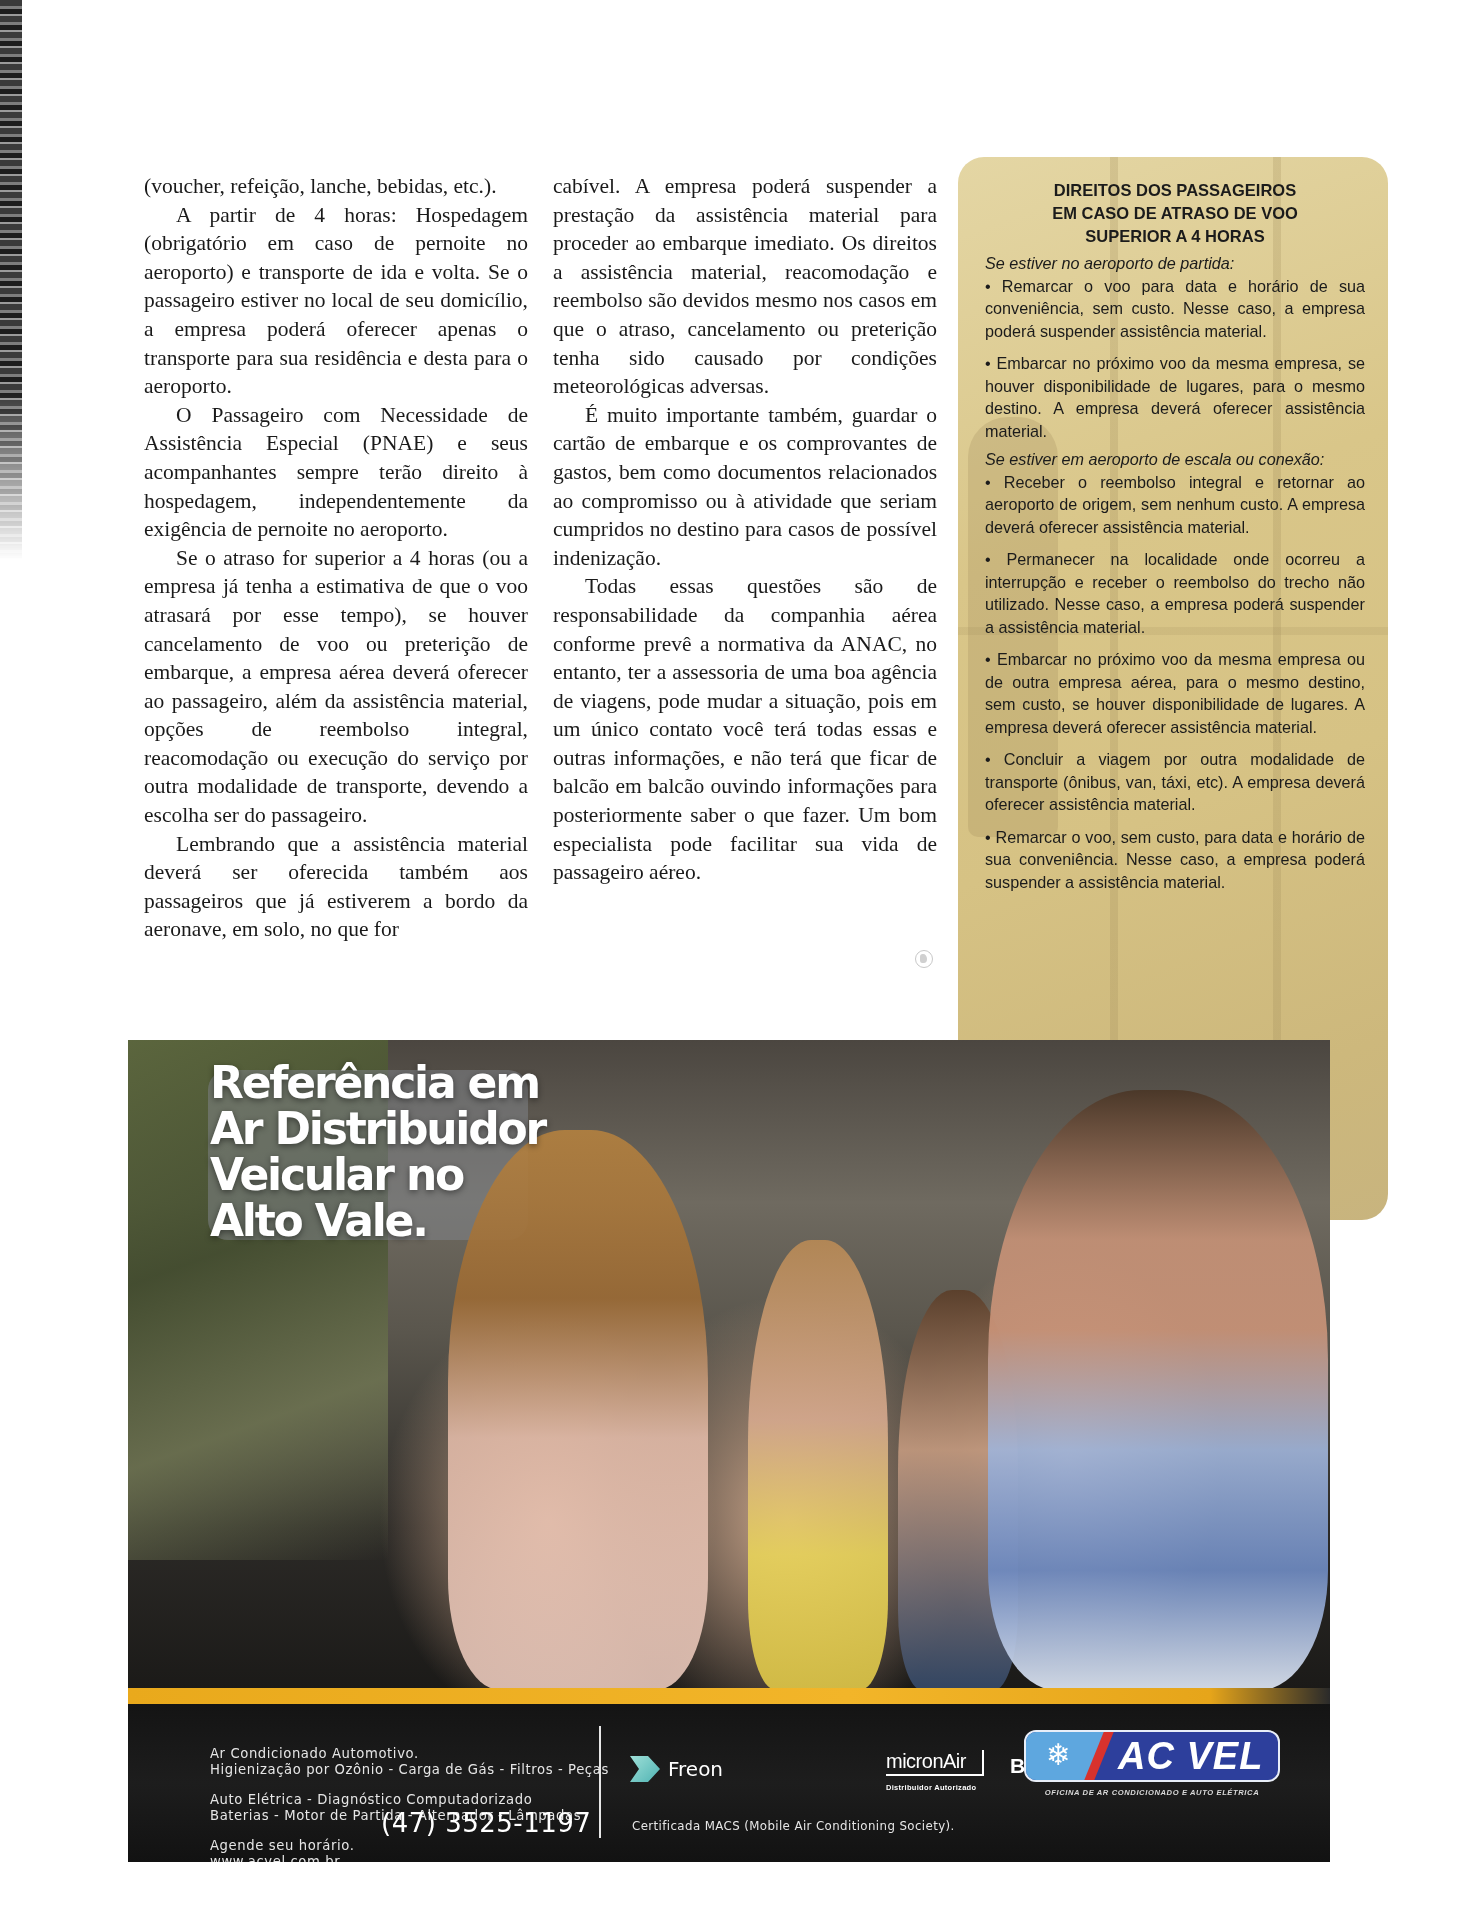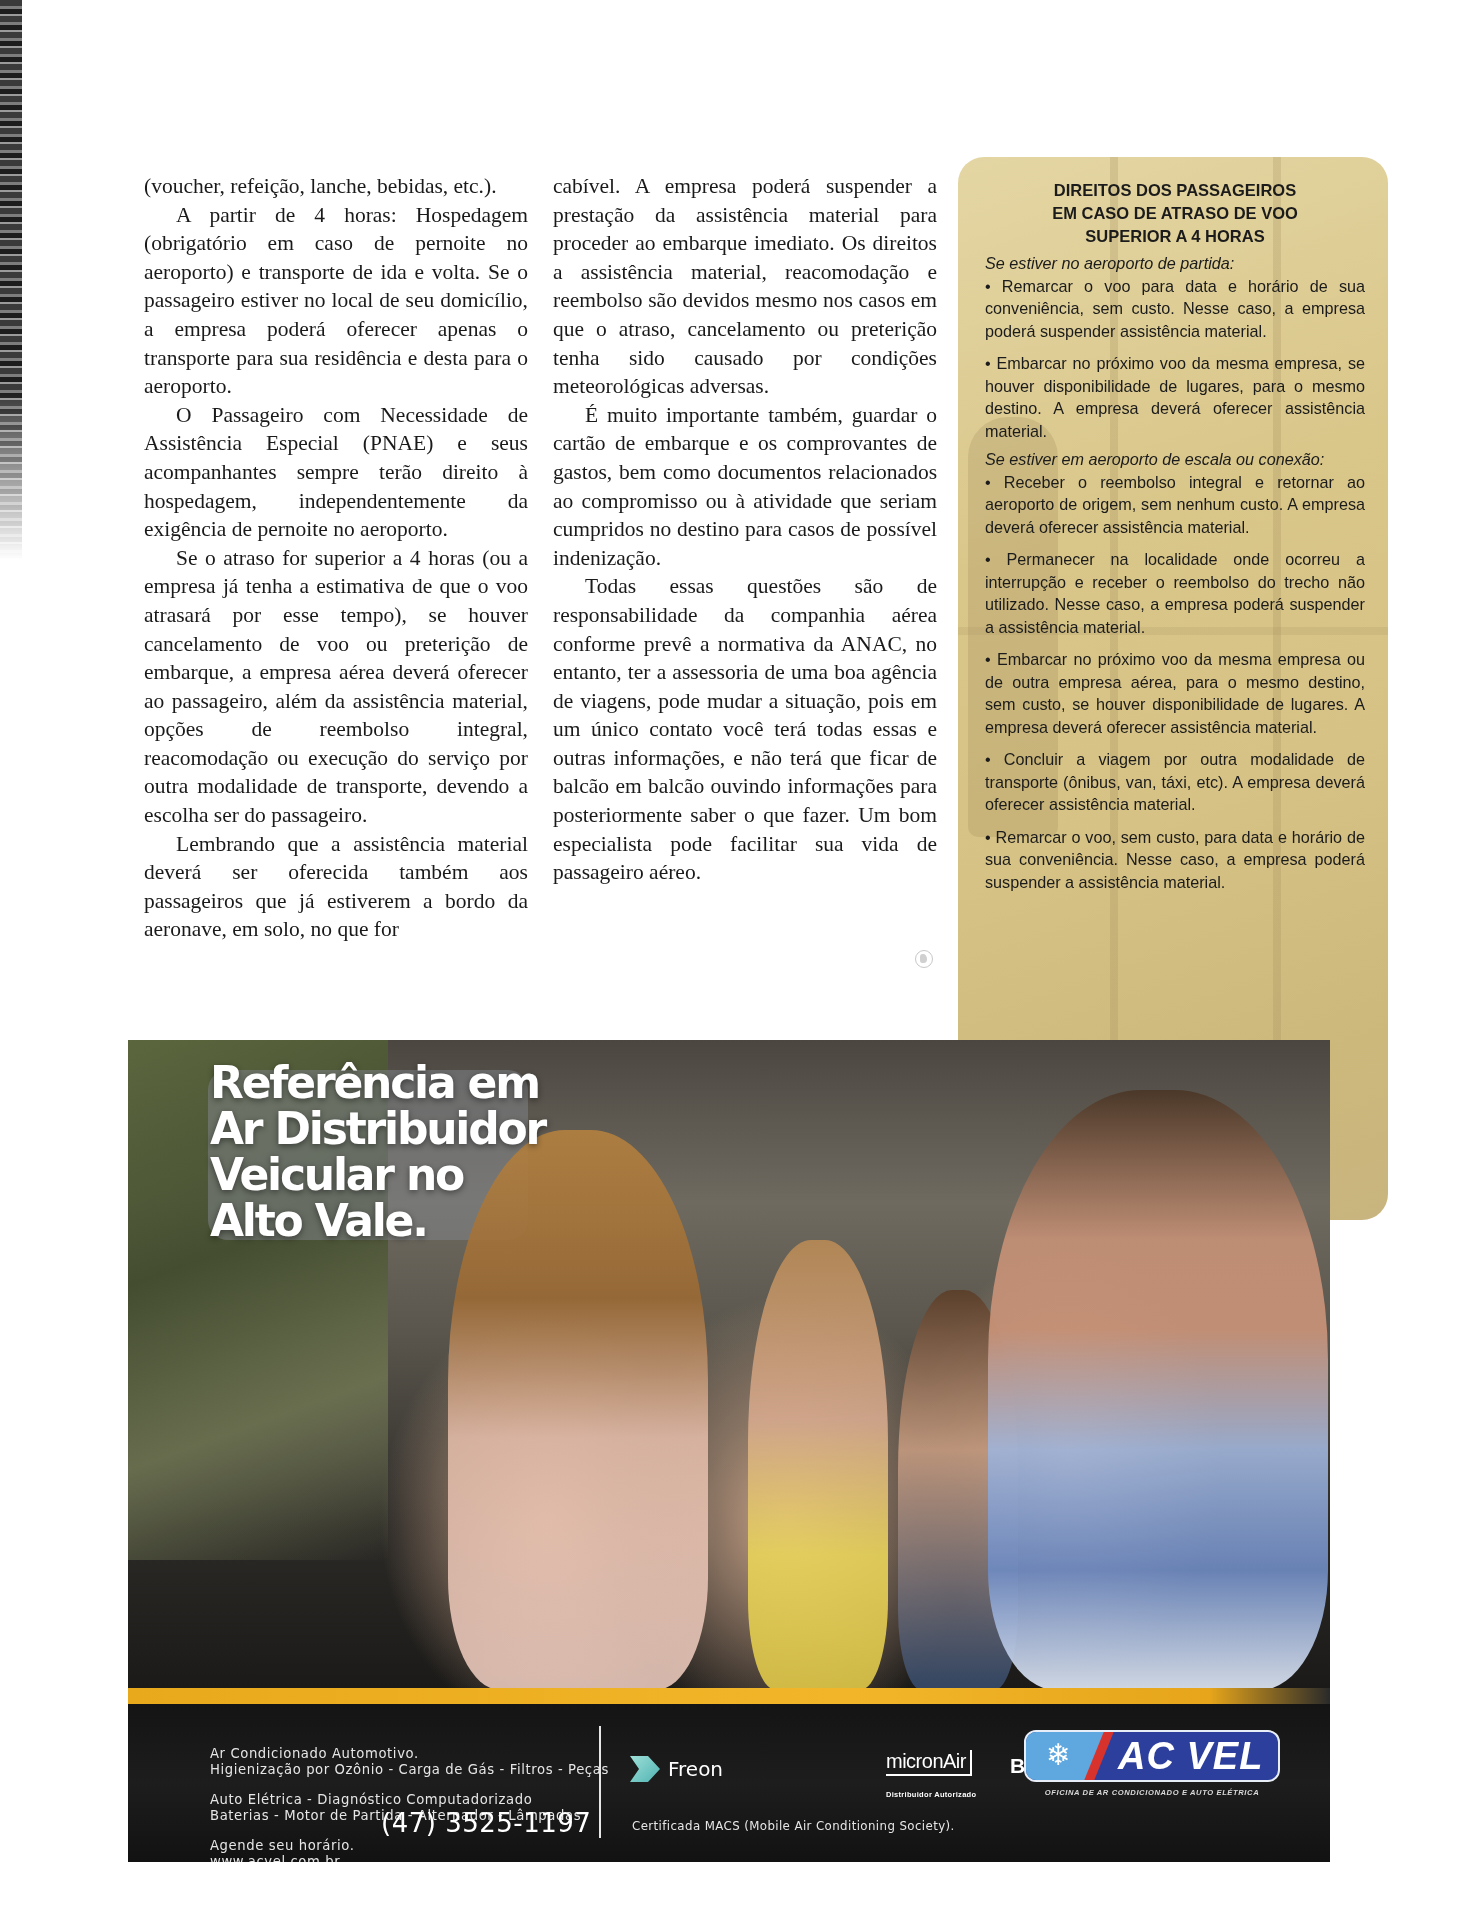--- a/index.html
+++ b/index.html
@@ -121,22 +121,22 @@
   }
   .freon-mark {
     width: 30px; height: 26px;
     background: linear-gradient(135deg, #9fe0d8, #4fb3b3);
     clip-path: polygon(0 0, 60% 0, 100% 50%, 60% 100%, 0 100%, 30% 50%);
   }
   .footer .micronair {
     position: absolute; left: 758px; top: 46px; text-align: left;
     font-family: "Liberation Sans", sans-serif; color: #fff;
   }
-  .micronair .name { font-size: 20px; letter-spacing: -0.5px; border-right: 2px solid #fff; border-bottom: 2px solid #fff; padding: 0 4px 1px 0; display: inline-block; }
-  .micronair .tag { font-size: 7.5px; font-weight: bold; margin-top: 14px; letter-spacing: .3px; }
+  .micronair .name { font-size: 20px; letter-spacing: -0.5px; border-right: 2px solid #fff; border-bottom: 2px solid #fff; padding: 0 16px 1px 0; display: inline-block; }
+  .micronair .tag { font-size: 7.5px; font-weight: bold; margin-top: 7px; letter-spacing: .3px; }
   .footer .bosch {
     position: absolute; left: 882px; top: 50px;
     font-family: "Liberation Sans", sans-serif; font-weight: bold; color: #ffffff; font-size: 21px; letter-spacing: .5px;
   }
   .footer .cert {
     position: absolute; left: 504px; top: 115px;
     font-family: "DejaVu Sans", sans-serif; color: #e6e6e6; font-size: 11.8px; letter-spacing: .4px;
   }
   .acvel {
     position: absolute; left: 896px; top: 26px; width: 256px;

